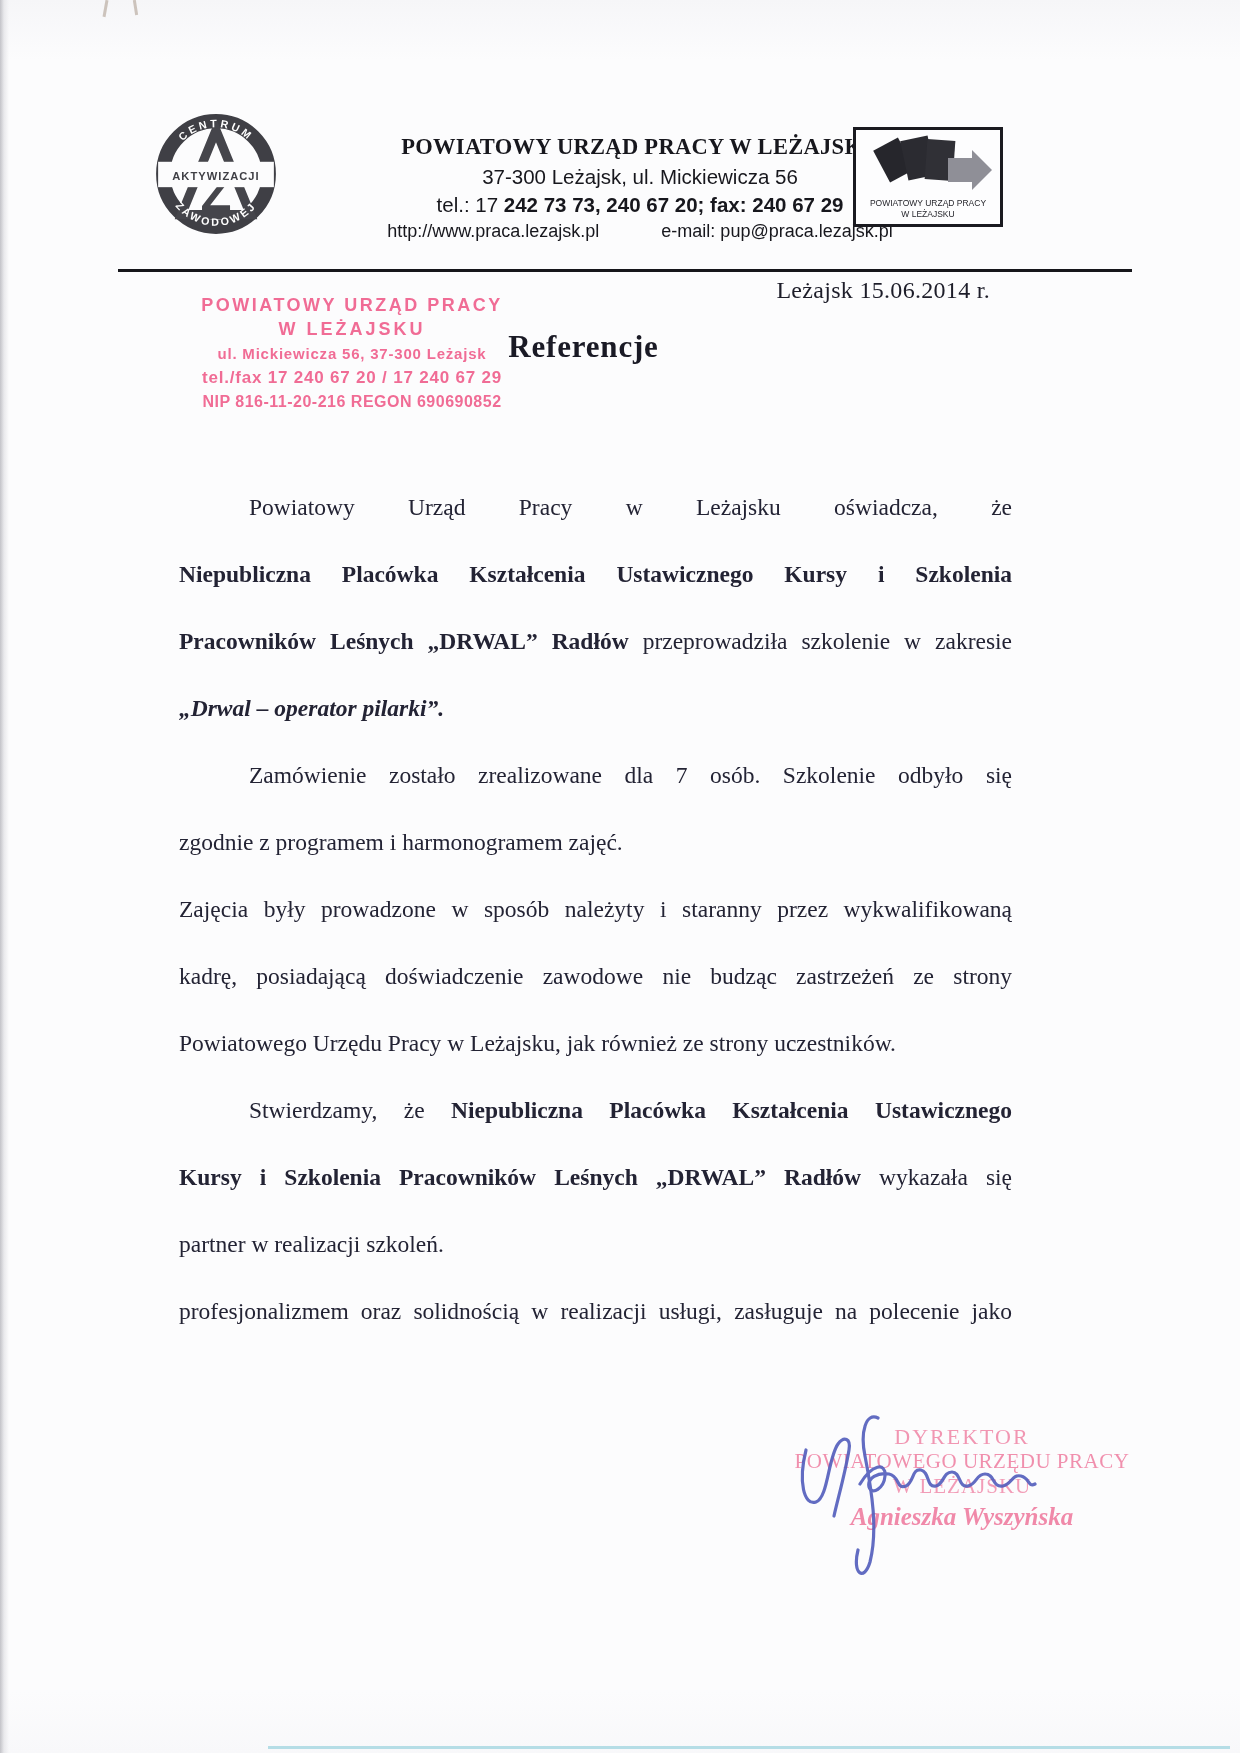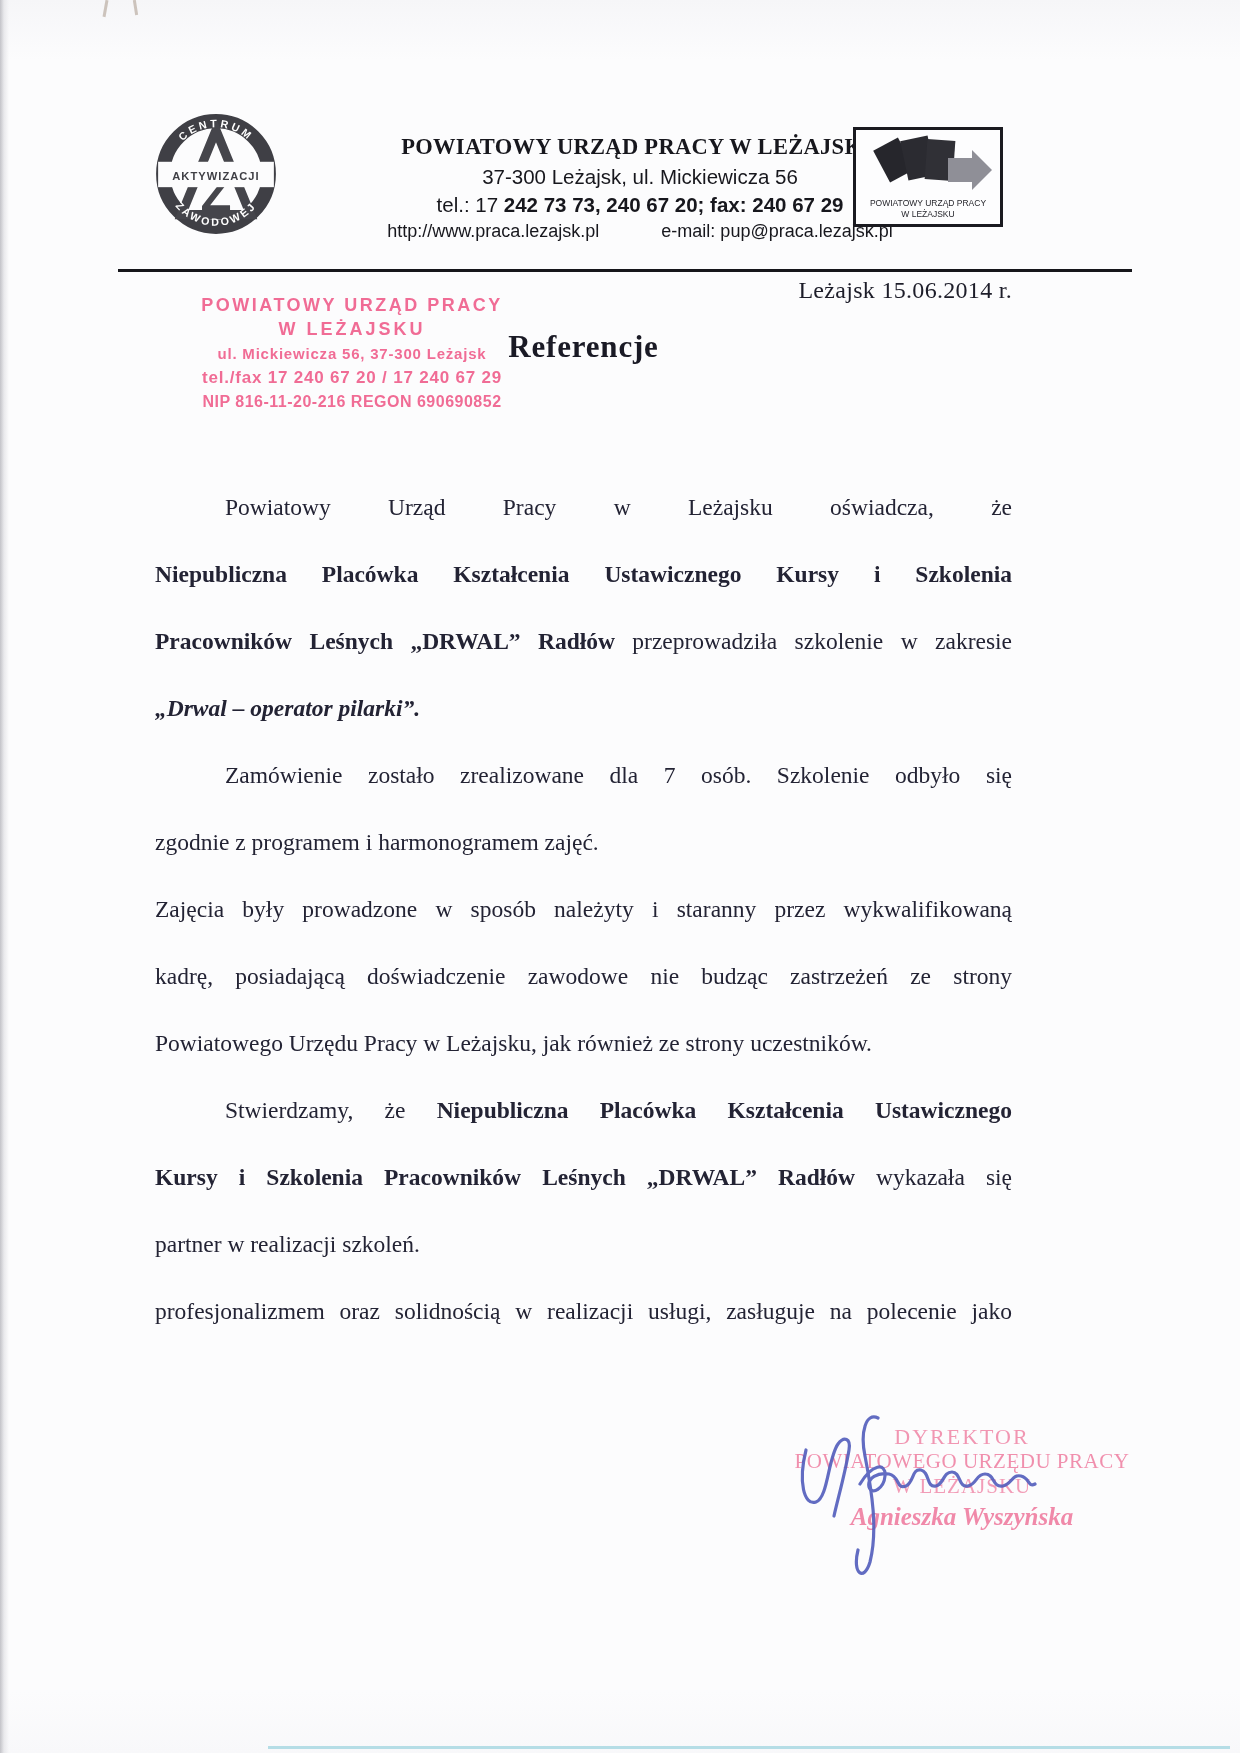--- a/index.html
+++ b/index.html
@@ -30,21 +30,21 @@
   .org-address { font-size:20.5px; margin-top:5px; }
   .org-phone { font-size:20.5px; margin-top:4px; }
   .org-phone .bold { font-weight:bold; }
   .org-webmail { display:flex; justify-content:center; gap:62px; font-size:18px; margin-top:4px; }
   .logo-right {
     position:absolute; left:853px; top:127px; width:150px; height:100px;
     border:3px solid #1a1a20; background:#fdfdfe; box-sizing:border-box;
   }
   .header-divider { position:absolute; left:118px; top:269px; width:1014px; height:3px; background:#16161b; }
   .date-line {
-    position:absolute; left:555px; top:277px; width:457px; text-align:right;
+    position:absolute; left:533px; top:277px; width:457px; text-align:right;
     font-size:24px; color:#1d1d29; letter-spacing:.3px;
   }
 
   
   .office-stamp {
     position:absolute; left:162px; top:294px; width:380px; text-align:center;
     font-family:"Liberation Sans", sans-serif; font-weight:bold; opacity:.92;
   }
   .office-stamp .s1 { font-size:18px; letter-spacing:2.5px; line-height:23px; }
   .office-stamp .s2 { font-size:18px; letter-spacing:3px;   line-height:24px; }
@@ -52,21 +52,21 @@
   .office-stamp .s4 { font-size:17px; letter-spacing:.8px;  line-height:24px; }
   .office-stamp .s5 { font-size:16px; letter-spacing:.5px;  line-height:24px; }
 
   .page-title {
     position:absolute; left:155px; top:329px; width:857px; text-align:center;
     font-size:31px; font-weight:bold; letter-spacing:.8px; color:#1a1a25;
   }
 
   
   .letter-body { position:absolute; left:155px; top:474px; width:857px; font-size:23.5px; }
-  .line { height:67px; line-height:67px; overflow:hidden; text-align:justify; }
+  .line { height:67px; line-height:67px; overflow:hidden; text-align:justify;margin-left:24px; }
   .line.jl { text-align-last:justify; }
   .line.left { text-align:left; text-align-last:left; }
   .line.indent { text-indent:70px; }
   .seg-b { font-weight:bold; }
   .seg-bi { font-weight:bold; font-style:italic; }
 
   
   .signature-block { position:absolute; left:792px; top:1424px; width:340px; text-align:center;
     font-family:"Liberation Serif", serif; }
   .sig-role1 { font-size:22px; letter-spacing:2px; line-height:25px; opacity:.8; }

